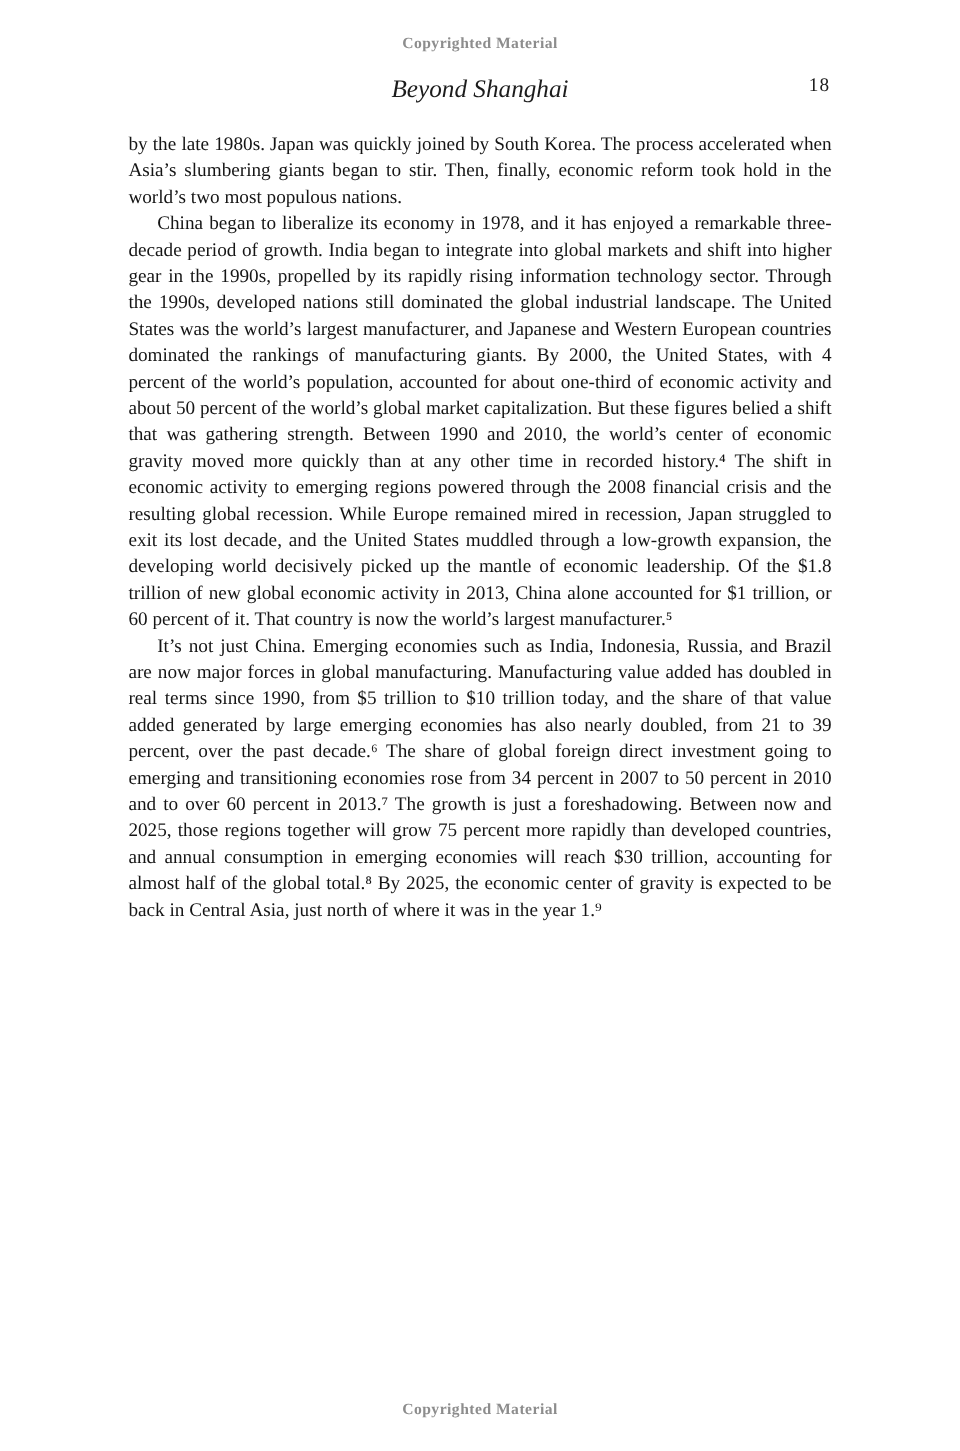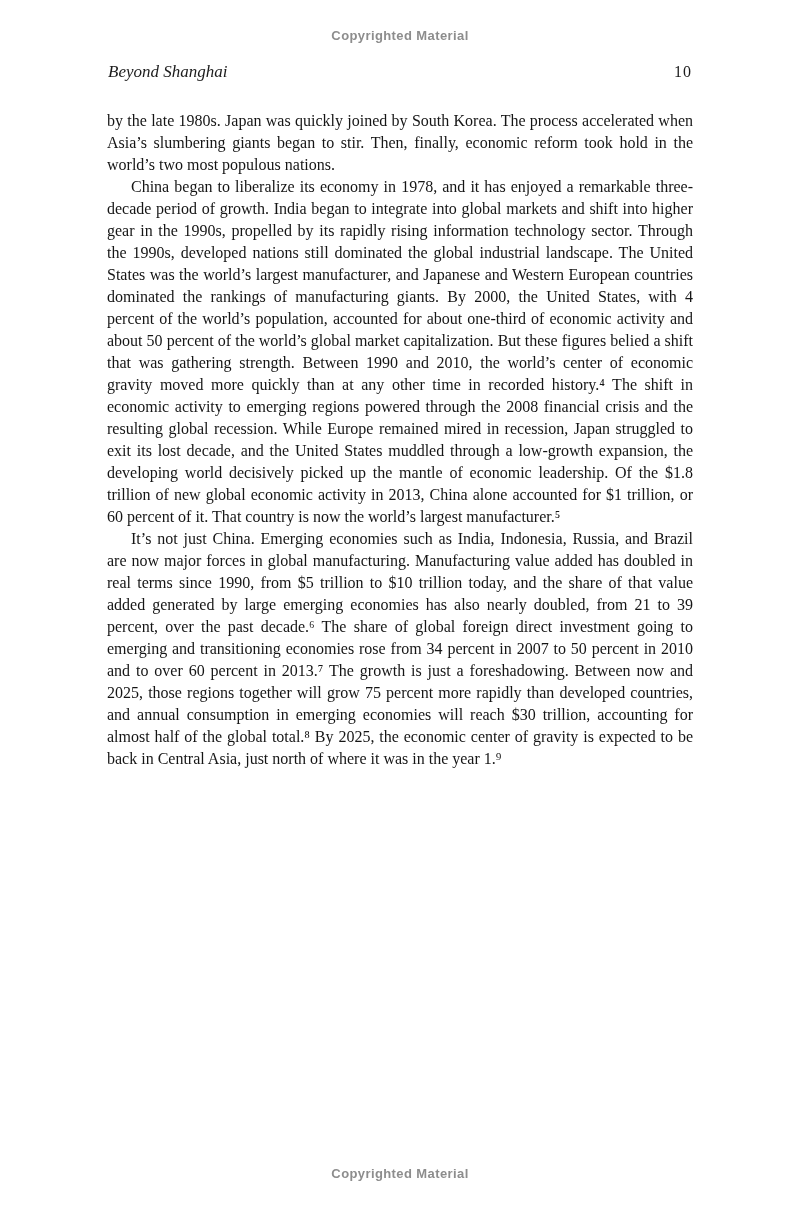--- a/index.html
+++ b/index.html
@@ -12,42 +12,42 @@
     width: 800px;
     height: 1209px;
     background: #ffffff;
     overflow: hidden;
   }
   .copyright {
     position: absolute;
     left: 0;
     right: 0;
     text-align: center;
-    font-family: Liberation Sans, sans-serif;
+    font-family: Liberation Serif, serif;
     font-weight: bold;
     font-size: 13px;
     letter-spacing: 0.4px;
     color: #8d8d8d;
   }
   .copyright.top { top: 28px; }
   .copyright.bottom { top: 1166px; }
   .running-header {
     position: absolute;
     top: 62px;
     left: 108px;
     right: 108px;
     height: 22px;
     font-family: "Liberation Serif", serif;
     color: #1c1c1c;
   }
   .book-title {
     display: block;
-    text-align: left;
+    text-align: center;
     font-style: italic;
-    font-size: 17px;
+    font-size: 21px;
   }
   .page-number {
     position: absolute;
     right: 0;
     top: 1px;
     font-size: 16px;
     letter-spacing: 1px;
   }
   .body-text {
     position: absolute;
@@ -70,21 +70,21 @@
 </style>
 </head>
 <body>
 
 <div class="page">
 
   <div class="copyright top">Copyrighted Material</div>
 
   <div class="running-header">
     <span class="book-title">Beyond Shanghai</span>
-    <span class="page-number">10</span>
+    <span class="page-number">18</span>
   </div>
 
   <div class="body-text">
     <p class="no-indent">by the late 1980s. Japan was quickly joined by South Korea. The process accelerated when Asia’s slumbering giants began to stir. Then, finally, economic reform took hold in the world’s two most populous nations.</p>
     <p class="indent">China began to liberalize its economy in 1978, and it has enjoyed a remarkable three-decade period of growth. India began to integrate into global markets and shift into higher gear in the 1990s, propelled by its rapidly rising information technology sector. Through the 1990s, developed nations still dominated the global industrial landscape. The United States was the world’s largest manufacturer, and Japanese and Western European countries dominated the rankings of manufacturing giants. By 2000, the United States, with 4 percent of the world’s population, accounted for about one-third of economic activity and about 50 percent of the world’s global market capitalization. But these figures belied a shift that was gathering strength. Between 1990 and 2010, the world’s center of economic gravity moved more quickly than at any other time in recorded history.⁴ The shift in economic activity to emerging regions powered through the 2008 financial crisis and the resulting global recession. While Europe remained mired in recession, Japan struggled to exit its lost decade, and the United States muddled through a low-growth expansion, the developing world decisively picked up the mantle of economic leadership. Of the $1.8 trillion of new global economic activity in 2013, China alone accounted for $1 trillion, or 60 percent of it. That country is now the world’s largest manufacturer.⁵</p>
     <p class="indent">It’s not just China. Emerging economies such as India, Indonesia, Russia, and Brazil are now major forces in global manufacturing. Manufacturing value added has doubled in real terms since 1990, from $5 trillion to $10 trillion today, and the share of that value added generated by large emerging economies has also nearly doubled, from 21 to 39 percent, over the past decade.⁶ The share of global foreign direct investment going to emerging and transitioning economies rose from 34 percent in 2007 to 50 percent in 2010 and to over 60 percent in 2013.⁷ The growth is just a foreshadowing. Between now and 2025, those regions together will grow 75 percent more rapidly than developed countries, and annual consumption in emerging economies will reach $30 trillion, accounting for almost half of the global total.⁸ By 2025, the economic center of gravity is expected to be back in Central Asia, just north of where it was in the year 1.⁹</p>
   </div>
 
   <div class="copyright bottom">Copyrighted Material</div>
 

